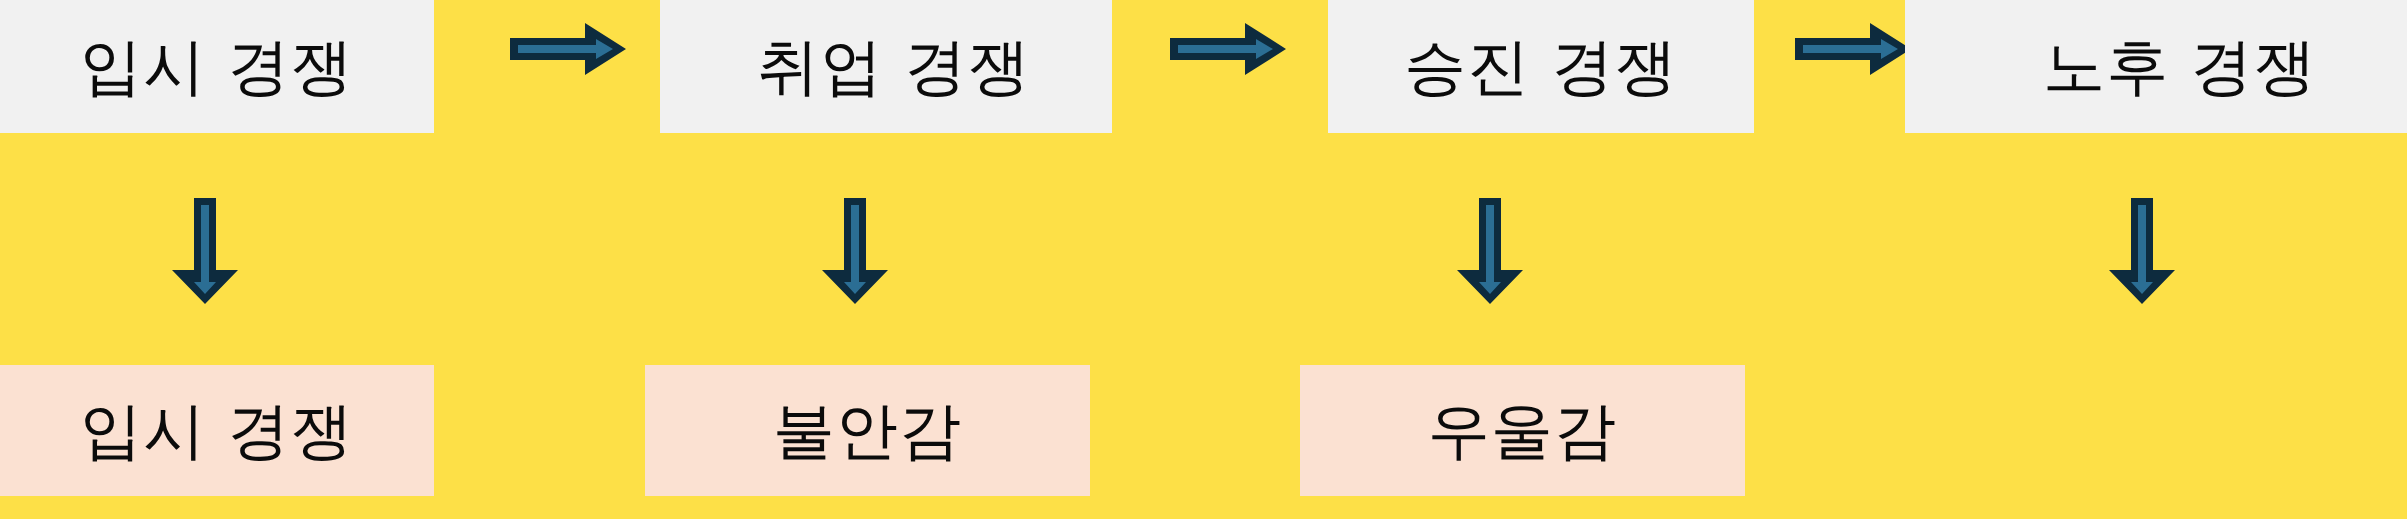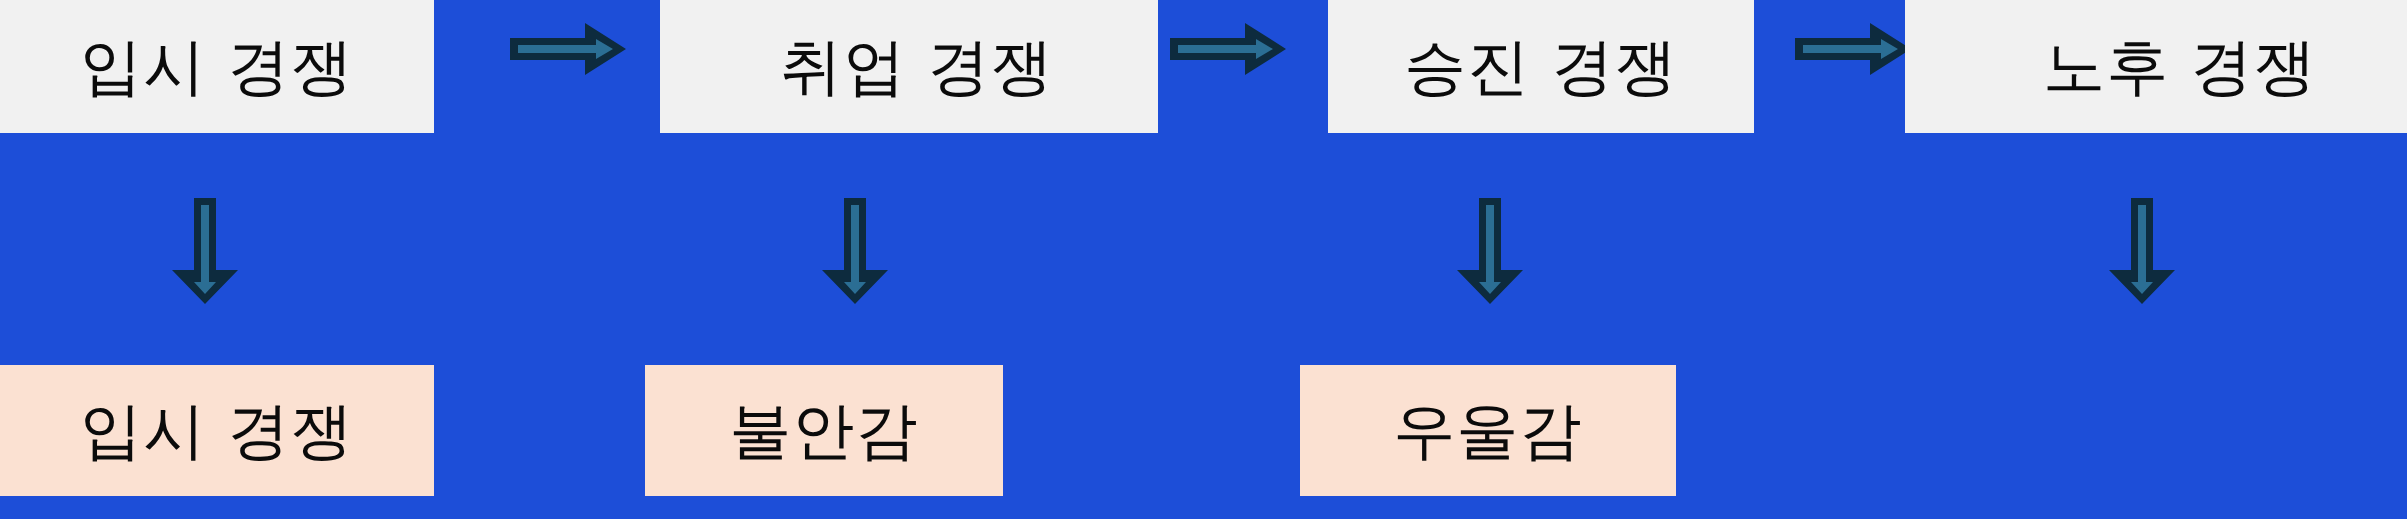--- a/index.html
+++ b/index.html
@@ -8,21 +8,21 @@
     padding: 0;
     background: #000000;
   }
   body {
     font-family: "DejaVu Sans", "Liberation Sans", sans-serif;
   }
   #diagram-root {
     position: relative;
     width: 2407px;
     height: 519px;
-    background: #1d4ed8;
+    background: #fde047;
     overflow: hidden;
   }
   .stage-box {
     position: absolute;
     display: flex;
     align-items: center;
     justify-content: center;
     box-sizing: border-box;
     color: #0b0b0b;
     white-space: nowrap;
@@ -70,36 +70,36 @@
         <path d="M22 0 H44 V72 H66 L33 106 L0 72 H22 Z" fill="#0d2b3e"></path>
         <path d="M29 7 H37 V84 H44 L33 96 L22 84 H29 Z" fill="#2b6e94"></path>
       </svg>
     </div>
     <div class="arrow-right" style="left: 510px;">
       <svg viewBox="0 0 116 52" preserveAspectRatio="none">
         <path d="M0 15 H75 V0 L116 26 L75 52 V37 H0 Z" fill="#0d2b3e"></path>
         <path d="M8 22 H86 V16 L103 26 L86 36 V30 H8 Z" fill="#2b6e94"></path>
       </svg>
     </div>
-    <div class="stage-box top" style="left: 660px; width: 498px; padding-left: 16px;">취업 경쟁</div>
-    <div class="stage-box bottom" style="left: 645px; width: 358px;">불안감</div>
+    <div class="stage-box top" style="left: 660px; width: 452px; padding-left: 16px;">취업 경쟁</div>
+    <div class="stage-box bottom" style="left: 645px; width: 445px;">불안감</div>
     <div class="arrow-down" style="left: 822px;">
       <svg viewBox="0 0 66 106" preserveAspectRatio="none">
         <path d="M22 0 H44 V72 H66 L33 106 L0 72 H22 Z" fill="#0d2b3e"></path>
         <path d="M29 7 H37 V84 H44 L33 96 L22 84 H29 Z" fill="#2b6e94"></path>
       </svg>
     </div>
     <div class="arrow-right" style="left: 1170px;">
       <svg viewBox="0 0 116 52" preserveAspectRatio="none">
         <path d="M0 15 H75 V0 L116 26 L75 52 V37 H0 Z" fill="#0d2b3e"></path>
         <path d="M8 22 H86 V16 L103 26 L86 36 V30 H8 Z" fill="#2b6e94"></path>
       </svg>
     </div>
     <div class="stage-box top" style="left: 1320px; width: 426px; margin-left: 8px;">승진 경쟁</div>
-    <div class="stage-box bottom" style="left: 1300px; width: 376px;">우울감</div>
+    <div class="stage-box bottom" style="left: 1300px; width: 445px;">우울감</div>
     <div class="arrow-down" style="left: 1457px;">
       <svg viewBox="0 0 66 106" preserveAspectRatio="none">
         <path d="M22 0 H44 V72 H66 L33 106 L0 72 H22 Z" fill="#0d2b3e"></path>
         <path d="M29 7 H37 V84 H44 L33 96 L22 84 H29 Z" fill="#2b6e94"></path>
       </svg>
     </div>
     <div class="arrow-right" style="left: 1795px;">
       <svg viewBox="0 0 116 52" preserveAspectRatio="none">
         <path d="M0 15 H75 V0 L116 26 L75 52 V37 H0 Z" fill="#0d2b3e"></path>
         <path d="M8 22 H86 V16 L103 26 L86 36 V30 H8 Z" fill="#2b6e94"></path>

